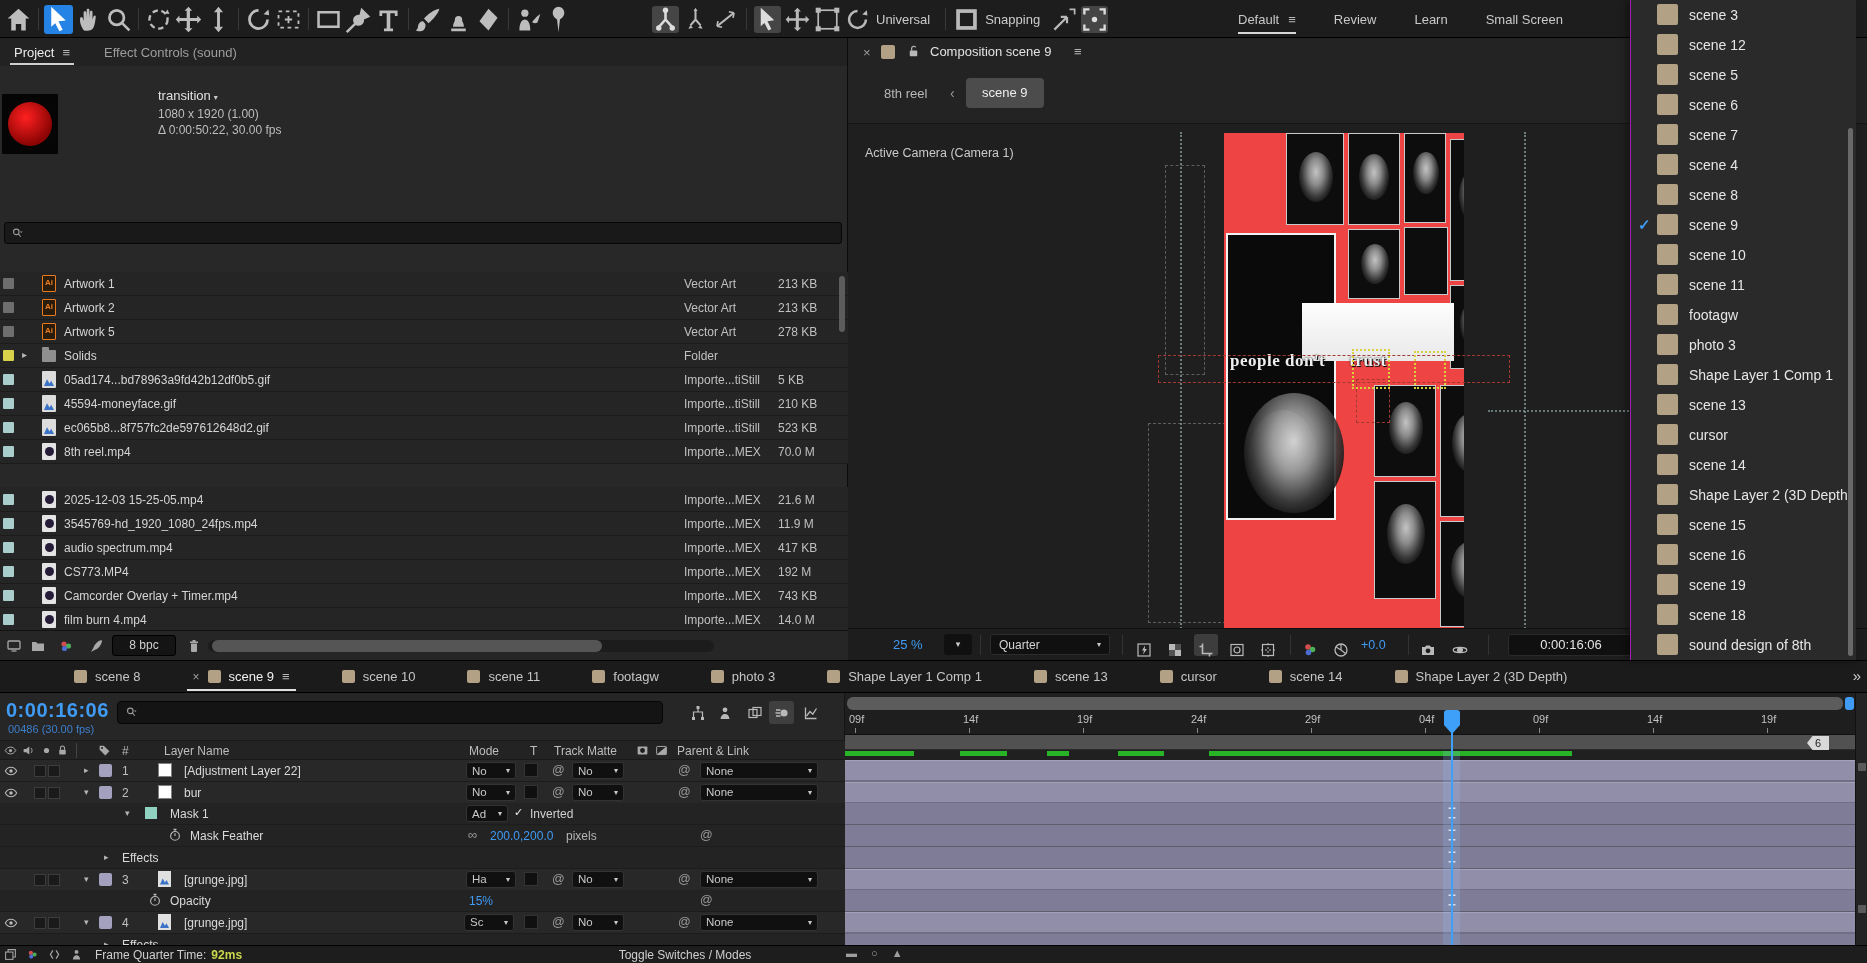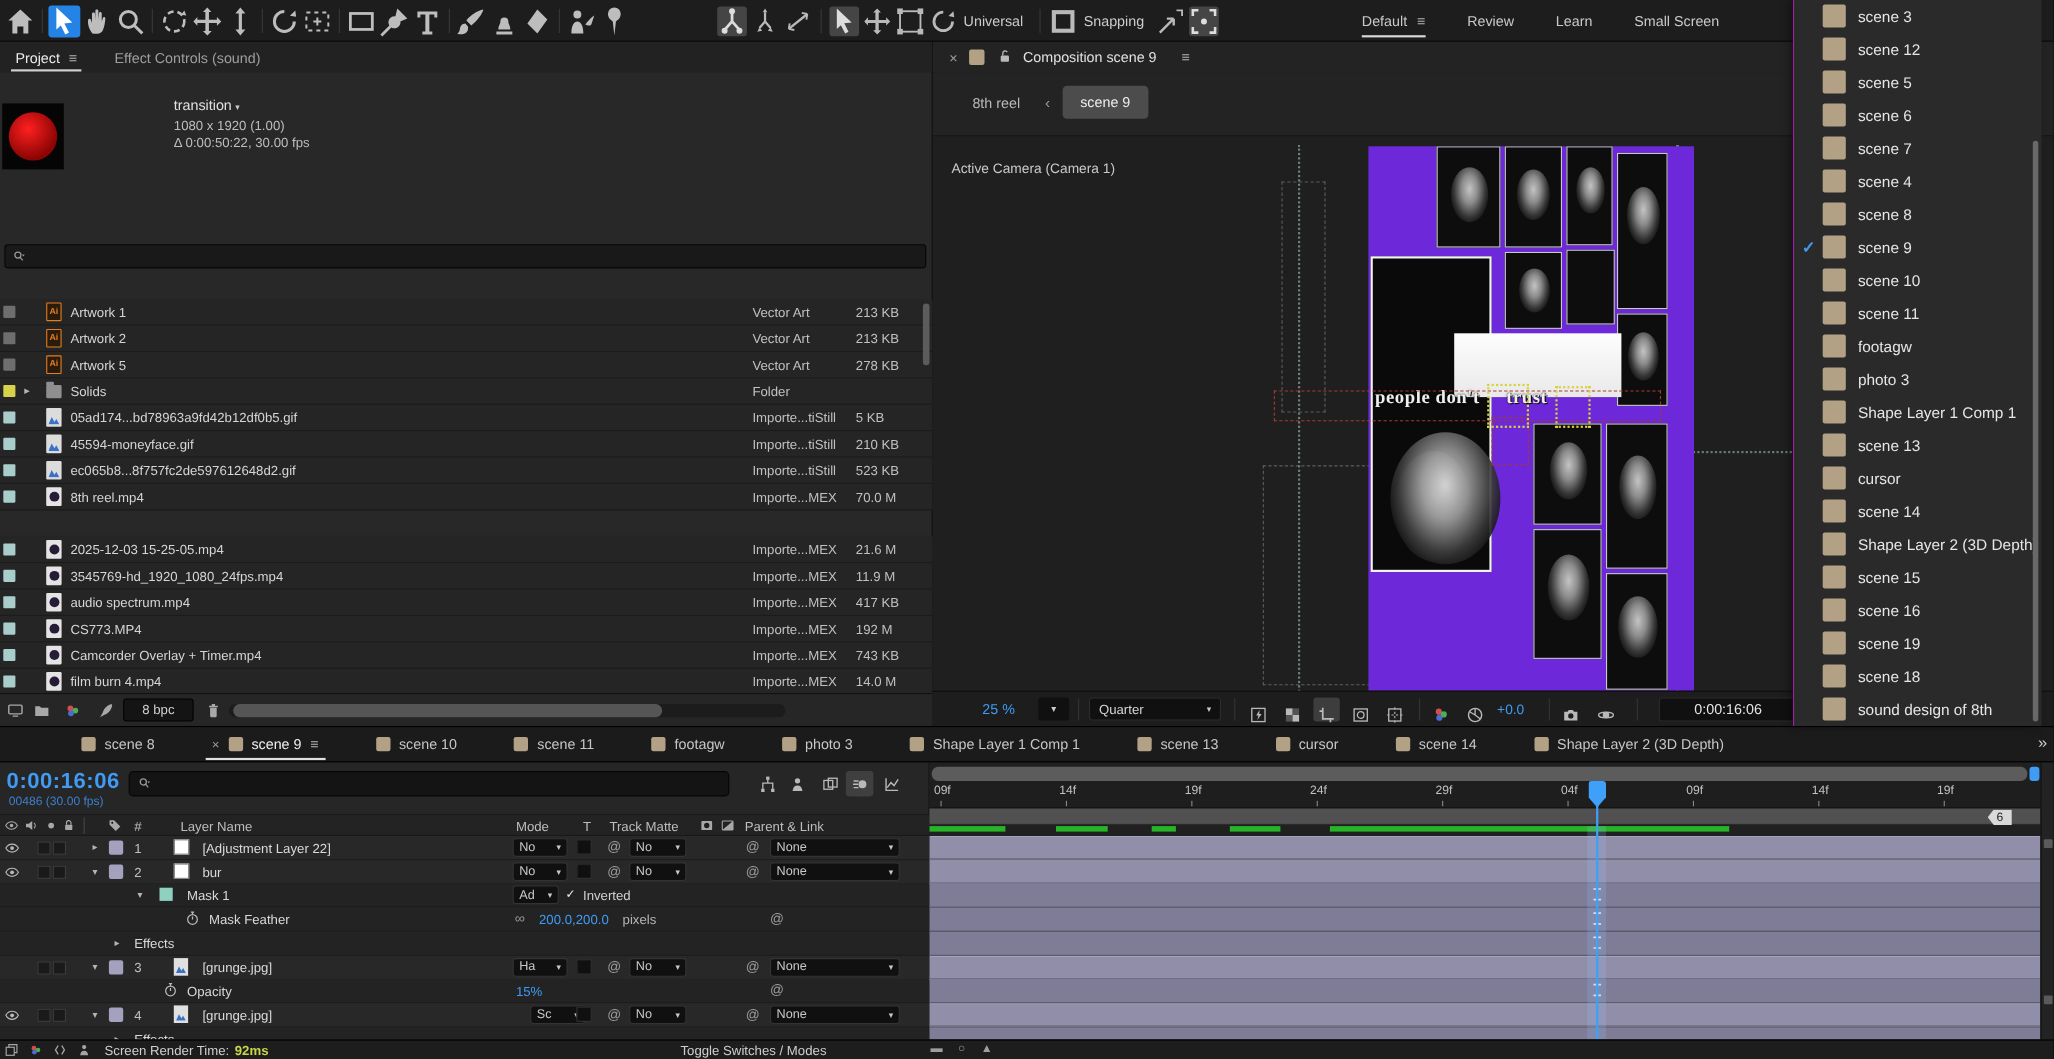--- a/index.html
+++ b/index.html
@@ -69,21 +69,21 @@
 .vswatch{position:absolute;left:33px;top:7px;width:14px;height:14px;border-radius:2px}
 .vlock{position:absolute;left:58px;top:6px;width:15px;height:15px;color:#b9b9b9}
 .vtitle{position:absolute;left:82px;top:6px;color:#e2e2e2;font-size:13px}
 .vmenu{position:absolute;left:226px;top:6px}
 .vcrumbs{position:absolute;left:0;top:28px;width:100%;height:58px;background:#232323;border-bottom:1px solid #151515}
 .crumb-parent{position:absolute;left:36px;top:20px;color:#b9b9b9;font-size:13px}
 .crumb-sep{position:absolute;left:102px;top:19px;color:#9a9a9a;font-size:14px}
 .crumb-pill{position:absolute;left:118px;top:12px;height:30px;padding:0 16px;background:#4c4c4c;border-radius:4px;color:#eee;font-size:13px;line-height:30px}
 .vstage{position:absolute;left:0;top:86px;width:100%;height:504px;background:#1f1f1f;overflow:hidden}
 .cam-label{position:absolute;left:17px;top:22px;color:#c9c9c9;font-size:12.5px}
-.canvas{position:absolute;left:396px;top:9px;width:296px;height:495px;background:#6d28d9;overflow:hidden}
+.canvas{position:absolute;left:376px;top:9px;width:240px;height:495px;background:#ef4444;overflow:hidden}
 .frame{position:absolute;border:1px solid #c9c9c9;background:#0d0d0d;overflow:hidden}
 .frame.bright{border:2px solid #f2f2f2;background:#0a0a0a}
 .blob{position:absolute;border-radius:50%;background:radial-gradient(ellipse at 50% 40%,#d8d8d8 0%,#9a9a9a 30%,#3a3a3a 60%,#000 85%);opacity:.9}
 .lightbox{position:absolute;left:78px;top:170px;width:152px;height:58px;background:linear-gradient(180deg,#fdfdfd,#e9e9e9)}
 .cv-text{position:absolute;left:6px;top:218px;width:268px;font-family:"Liberation Serif",serif;font-weight:bold;font-size:17px;color:#efefef;
   text-shadow:0 0 2px #000,1px 1px 0 #111;letter-spacing:.5px;white-space:nowrap}
 .cv-text .t2{margin-left:24px}
 .guide-v{position:absolute;top:18px;height:568px;width:0;border-left:2px dotted #87a0a0;opacity:.75}
 .guide-h{position:absolute;height:0;border-top:2px dotted #87a0a0;opacity:.7}
 .dashrect{position:absolute;border:1px dashed #5d5d5d}
@@ -1078,21 +1078,21 @@
                 <circle cx="8" cy="8" r="2"></circle>
               </svg>
             </span>
             <div class="swbox b1"></div>
             <div class="swbox b2"></div>
             <div class="exp" style="left: 84px;">▾</div>
             <div class="lbl-sw"></div>
             <div class="lnum">4</div>
             <div class="limg"></div>
             <div class="lname">[grunge.jpg]</div>
-            <div class="ddbox" style="left: 482px; width: 50px;">
+            <div class="ddbox" style="left: 464px; width: 50px;">
               <span>Sc</span>
               <span class="dd">▾</span>
             </div>
             <div class="tbox"></div>
             <div class="pickg" style="left: 552px;">@</div>
             <div class="ddbox" style="left: 572px; width: 52px;">
               <span>No</span>
               <span class="dd">▾</span>
             </div>
             <div class="pickg" style="left: 678px;">@</div>
@@ -1194,21 +1194,21 @@
         <svg viewBox="0 0 16 16" fill="currentColor">
           <path d="M6 3L3 8l3 5M10 3l3 5-3 5" fill="none" stroke="currentColor" stroke-width="1.5"></path>
         </svg>
       </span>
     <span class="ic" style="left:70px">
         <svg viewBox="0 0 16 16" fill="currentColor">
           <circle cx="8" cy="4.8" r="2.4"></circle>
           <path d="M3.5 14c.5-3.5 2-5 4.5-5s4 1.5 4.5 5z"></path>
         </svg>
       </span>
-    <span class="frt"><span>Screen Render Time:</span><span class="frtval">92ms</span></span>
+    <span class="frt"><span>Frame Quarter Time:</span><span class="frtval">92ms</span></span>
     <span class="toggle-label">Toggle Switches / Modes</span>
     <span class="zoomw">
       <span>▬</span>
       <span>○</span>
       <span>▲</span>
     </span>
   </div>
 
 </div>
 

